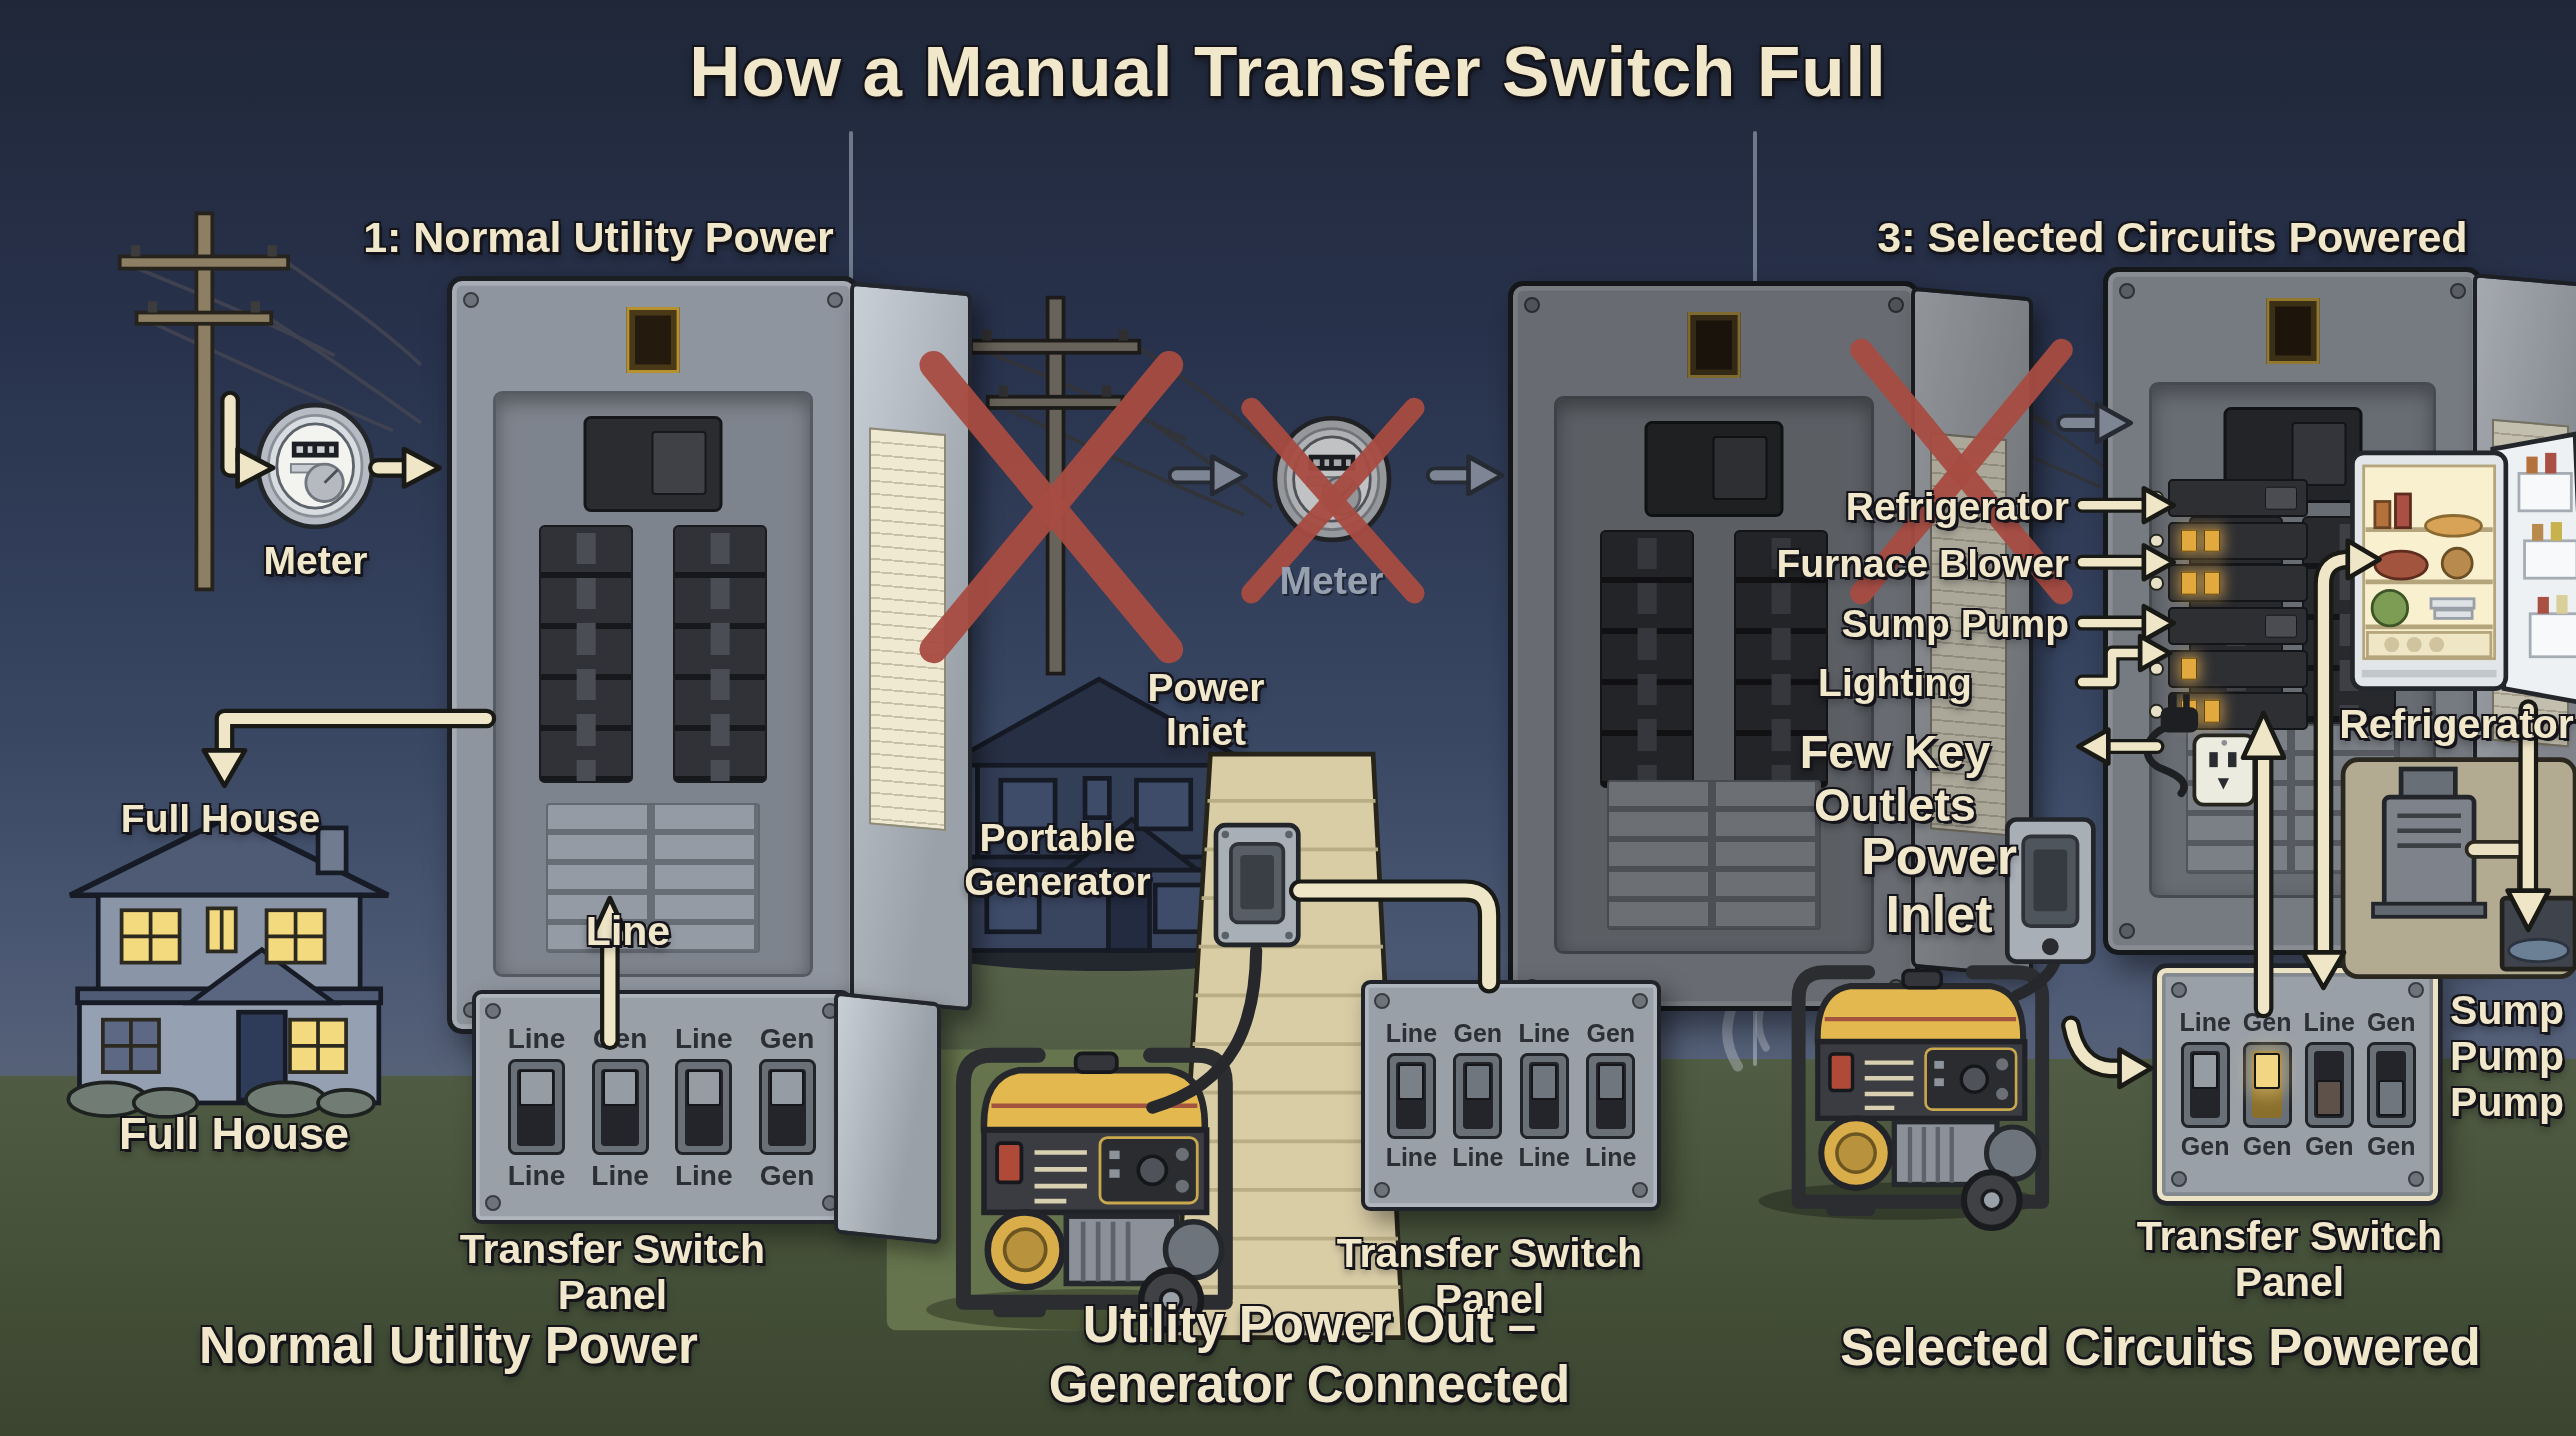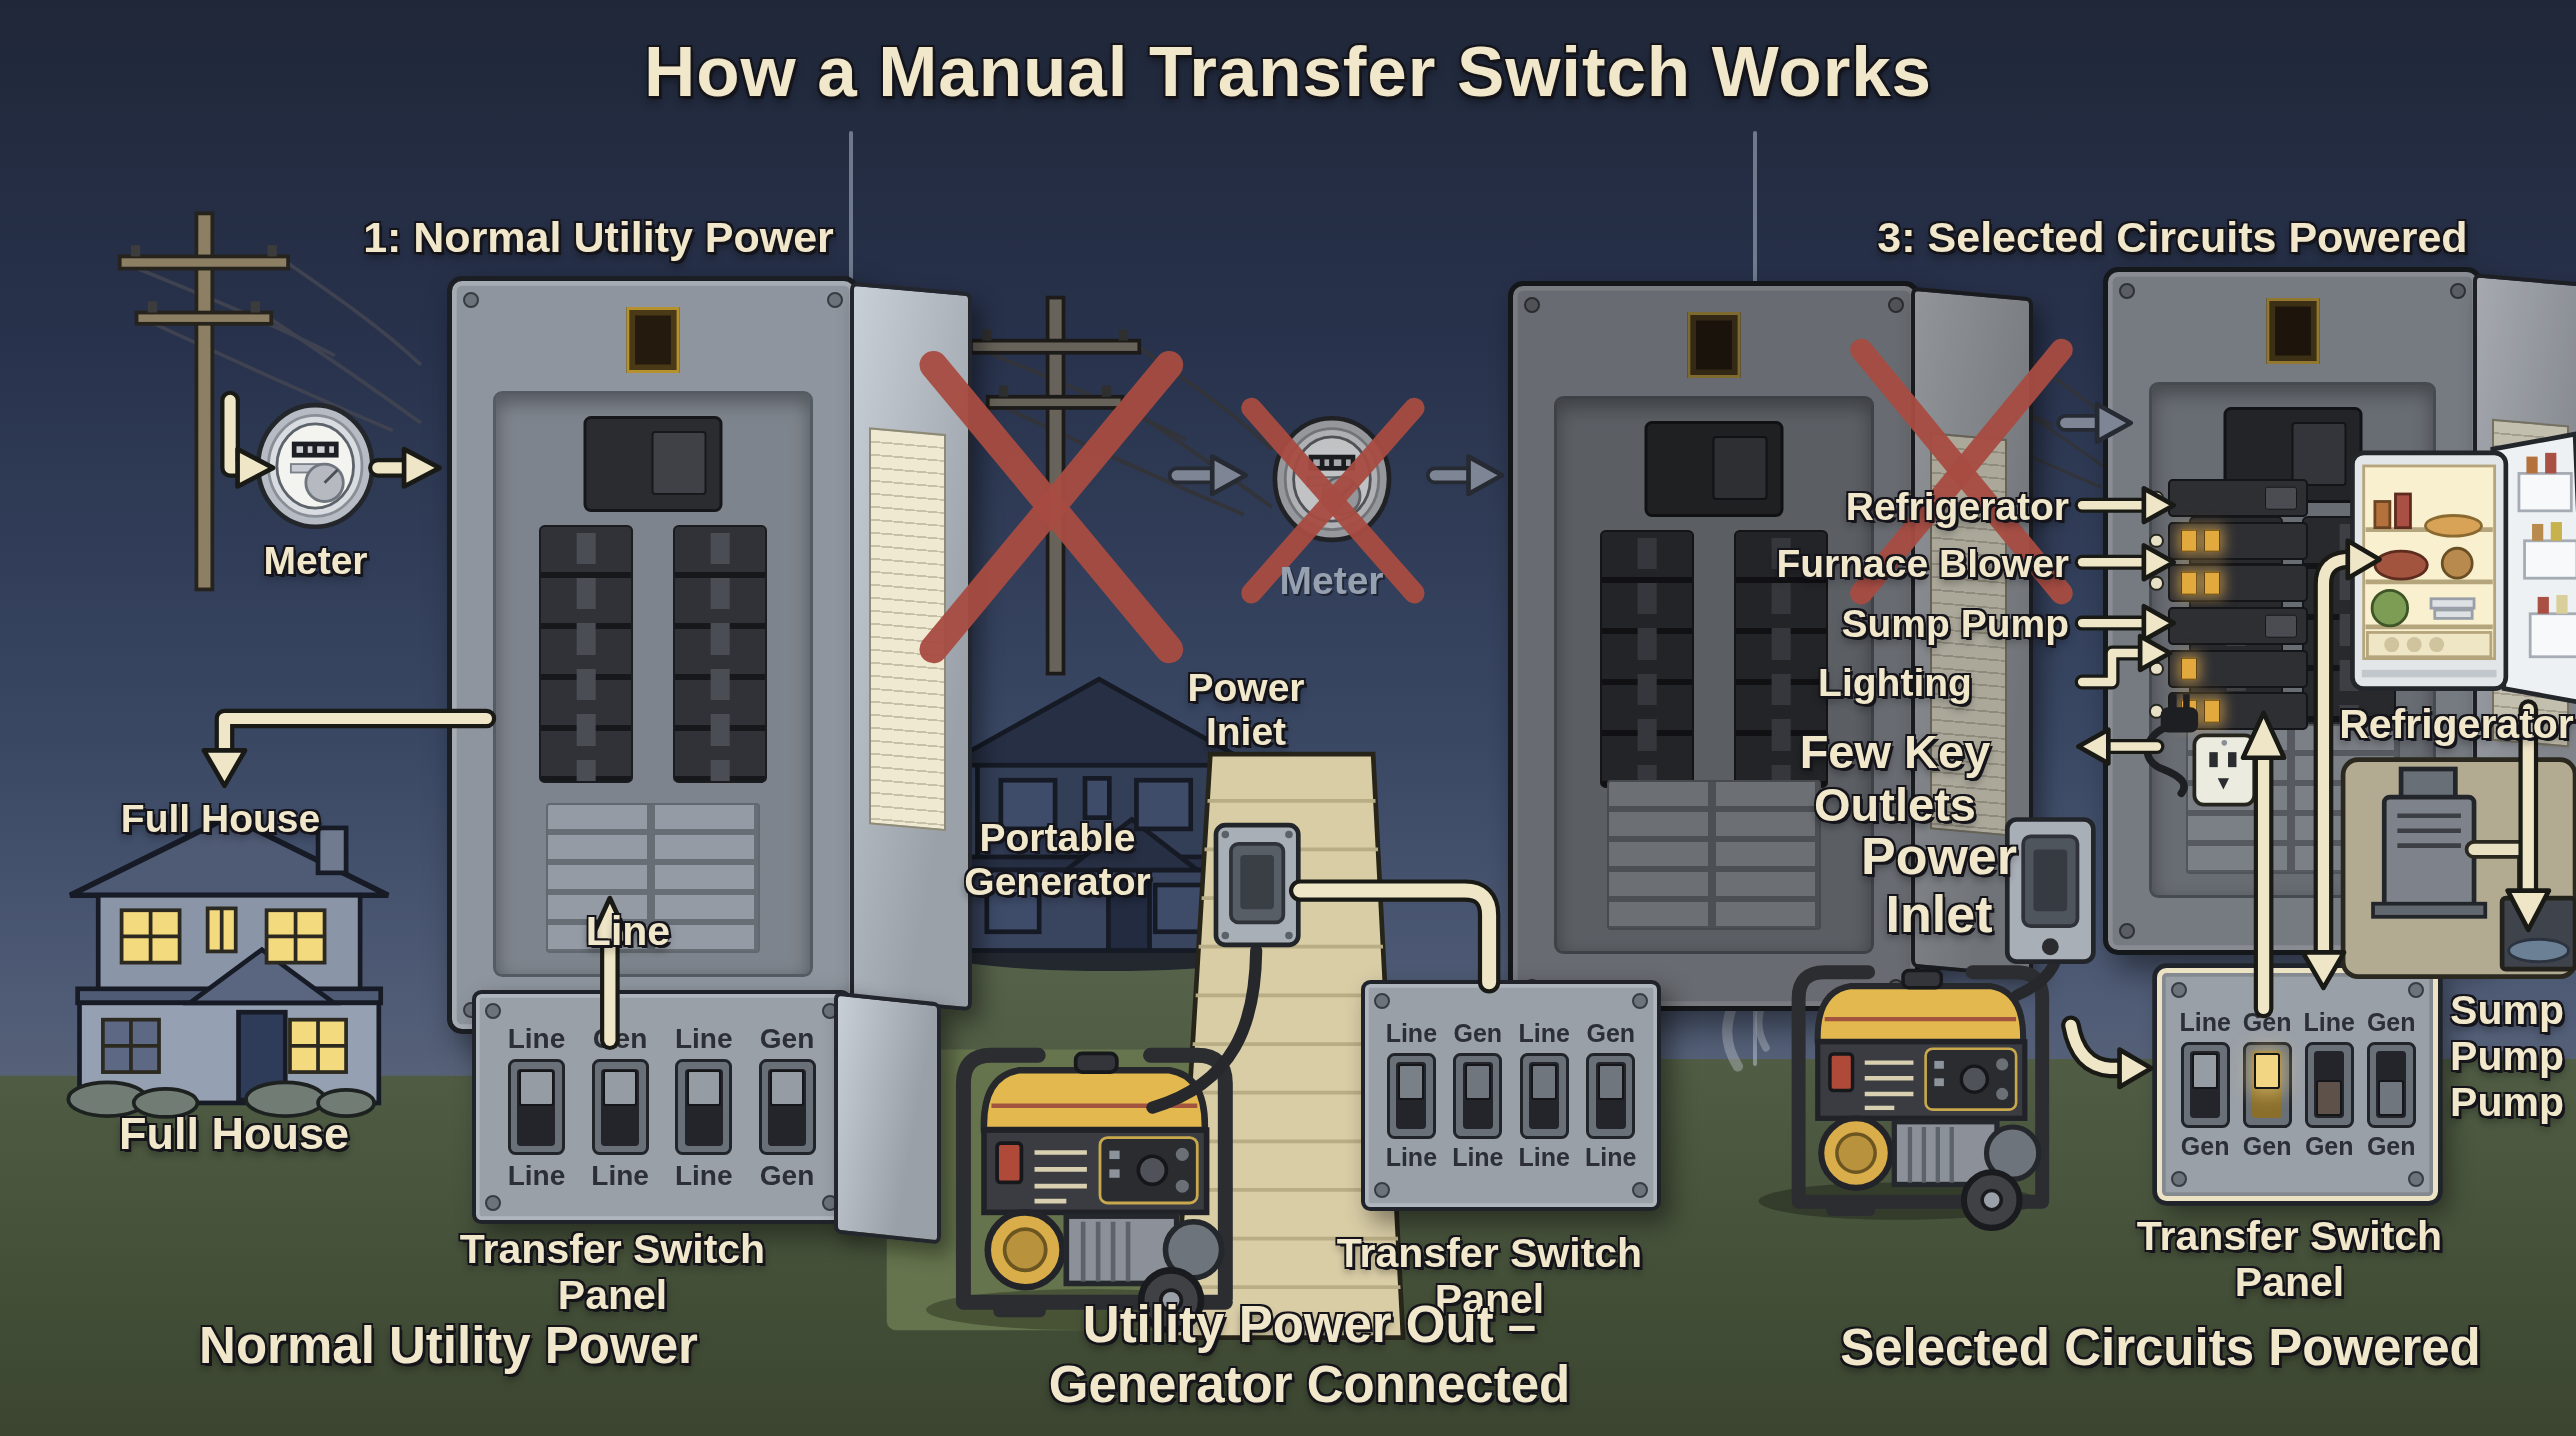--- a/index.html
+++ b/index.html
@@ -615,35 +615,35 @@
         <path class="cl" d="M2703,758 V950"></path>
       <polygon class="hd" points="2681,952 2725,952 2703,994"></polygon>
       </g>
     <g>
       <path class="ol" d="M2214,1096 Q2222,1140 2256,1142 H2264"></path>
         <path class="cl" d="M2214,1096 Q2222,1140 2256,1142 H2264"></path>
       <polygon class="hd" points="2266,1122 2266,1162 2300,1142"></polygon>
       </g>
   </svg>
 
-  <div class="lbl title" style="left:633px;top:32px;width:1310px">How a Manual Transfer Switch Works</div>
+  <div class="lbl title" style="left:633px;top:32px;width:1310px">How a Manual Transfer Switch Full</div>
 
   <div class="lbl hdr" style="left:318px;top:213px;width:561px">1: Normal Utility Power</div>
   <div class="lbl hdr" style="left:1859px;top:213px;width:627px">3: Selected Circuits Powered</div>
 
   <div class="lbl" style="left:222px;top:539px;width:187px;font-size:39px">Meter</div>
   <div class="lbl" style="left:80px;top:797px;width:281px;font-size:39px">Full House</div>
   <div class="lbl" style="left:47px;top:1109px;width:374px;font-size:45px">Full House</div>
   <div class="lbl" style="left:572px;top:909px;width:112px;font-size:41px">Line</div>
   <div class="lbl" style="left:402px;top:1227px;width:421px;font-size:41px">Transfer Switch Panel</div>
   <div class="lbl" style="left:168px;top:1317px;width:561px;font-size:51px">Normal Utility Power</div>
 
   <div class="lbl dimlbl" style="left:1238px;top:559px;width:187px;font-size:39px">Meter</div>
   <div class="lbl" style="left:931px;top:816px;width:253px;font-size:39px">Portable Generator</div>
-  <div class="lbl" style="left:1164px;top:666px;width:164px;font-size:39px">Power Iniet</div>
+  <div class="lbl" style="left:1124px;top:666px;width:164px;font-size:39px">Power Iniet</div>
   <div class="lbl" style="left:1279px;top:1231px;width:421px;font-size:41px">Transfer Switch Panel</div>
   <div class="lbl" style="left:1029px;top:1296px;width:561px;font-size:51px">Utility Power Out –</div>
   <div class="lbl" style="left:1029px;top:1356px;width:561px;font-size:51px">Generator Connected</div>
 
   <div class="lbl" style="left:1721px;top:485px;width:348px;font-size:39px;text-align:right">Refrigerator</div>
   <div class="lbl" style="left:1721px;top:602px;width:348px;font-size:39px;text-align:right">Sump Pump</div>
   <div class="lbl" style="left:1721px;top:542px;width:348px;font-size:39px;text-align:right">Furnace Blower</div>
   <div class="lbl" style="left:1721px;top:661px;width:348px;font-size:39px;text-align:center">Lighting</div>
   <div class="lbl" style="left:1721px;top:726px;width:348px;font-size:47px;text-align:center">Few Key Outlets</div>
   <div class="lbl" style="left:1857px;top:827px;width:164px;font-size:52px">Power Inlet</div>

